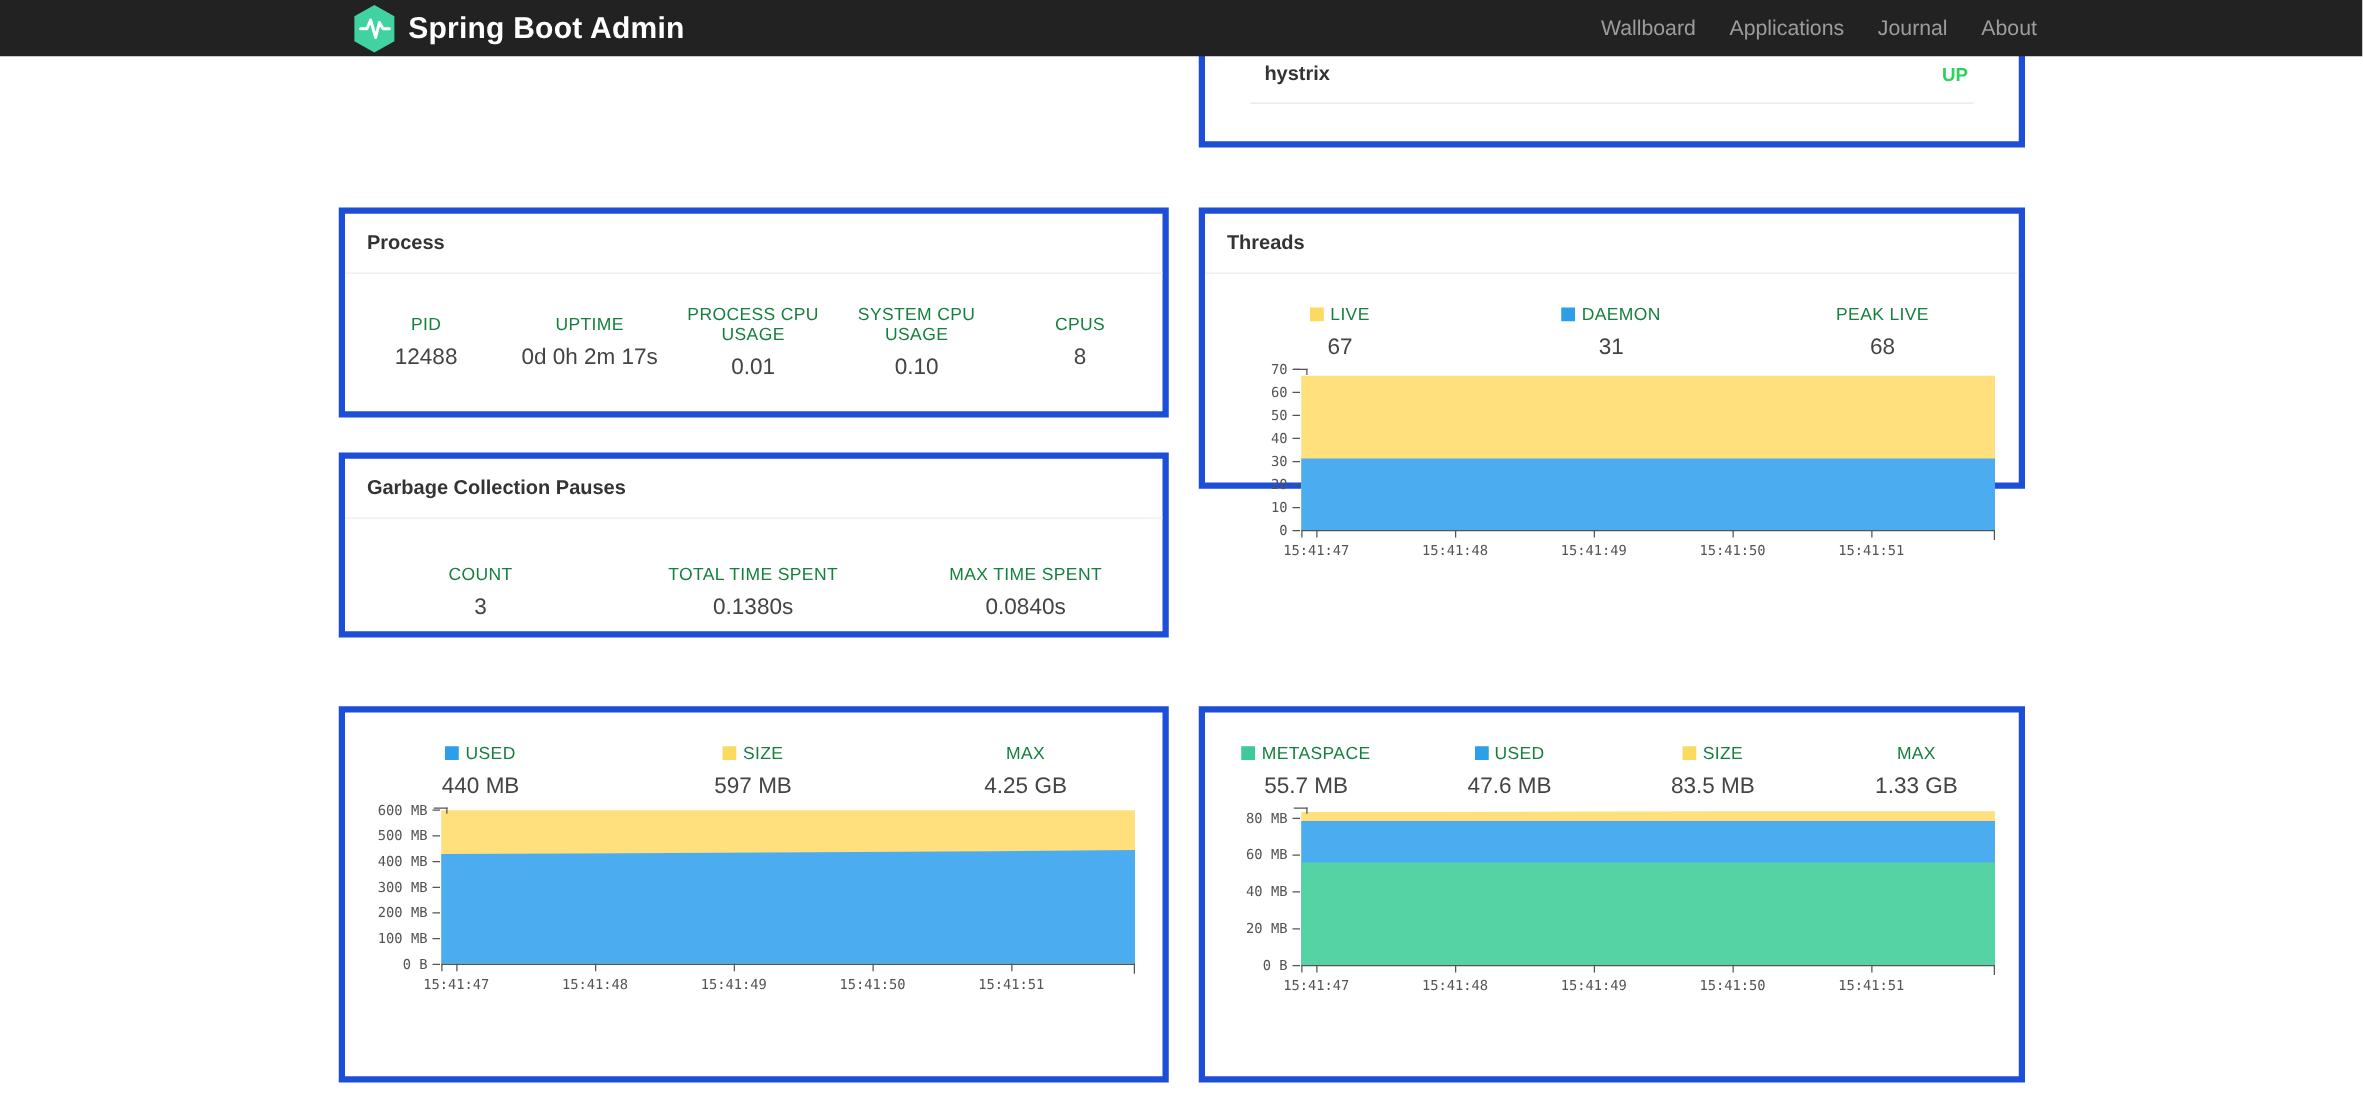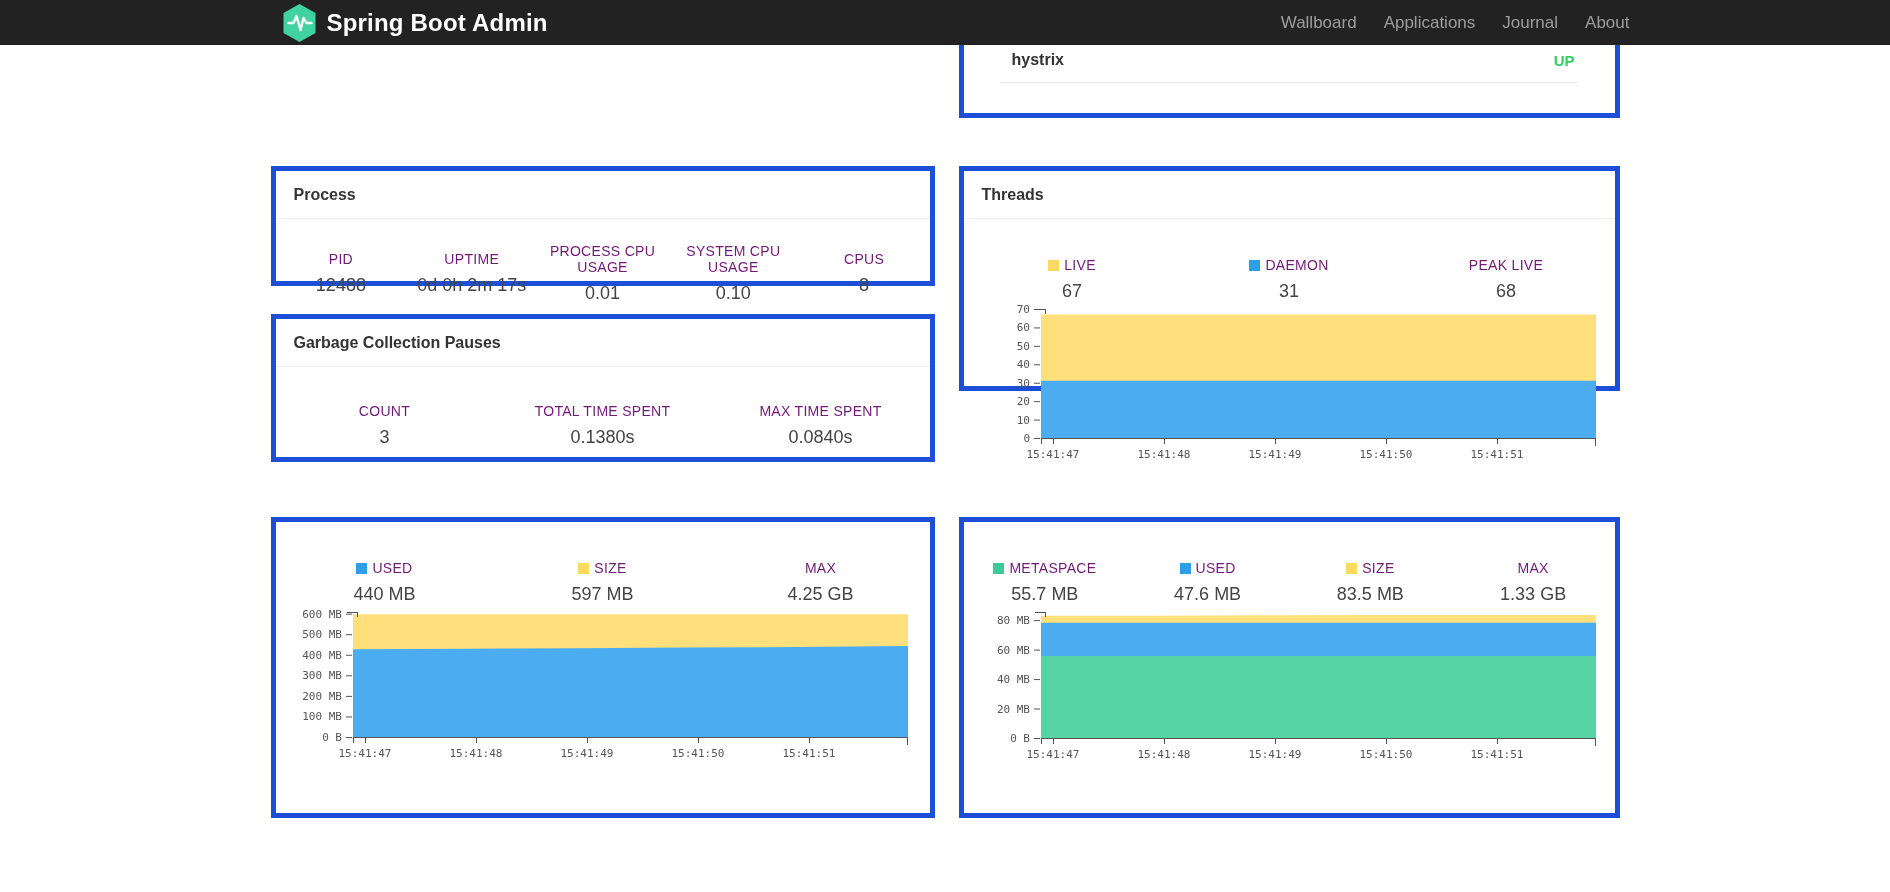--- a/index.html
+++ b/index.html
@@ -33,32 +33,32 @@
   .status-card { margin-top: -28px; }
   .status-row { display: flex; justify-content: space-between; align-items: flex-end;
                 padding: 29px 40px 13px 48px; }
   .status-sep { border-bottom: 1px solid #e8e8e8; margin: 0 36px; }
   .status-spacer { height: 30px; }
   .app-name { font-size: 16px; font-weight: bold; color: #333; }
   .status-badge { font-size: 15px; font-weight: bold; }
 
   
   .metrics { width: 100%; table-layout: fixed; border-collapse: collapse; text-align: center; }
-  .m-label { font-size: 14px; color: #701a75; letter-spacing: 0.3px; line-height: 16px;
+  .m-label { font-size: 14px; color: #15803d; letter-spacing: 0.3px; line-height: 16px;
              display: flex; align-items: center; justify-content: center; gap: 5px; }
   .m-value { font-size: 18px; color: #444; line-height: 22px; margin-top: 7px; }
   .swatch { width: 11px; height: 11px; display: inline-block; flex: none; }
 
-  .card-process  { height: 120px; }
+  .card-process  { height: 168px; }
   .card-process  .card-body { padding-top: 24px; }
   .card-gc       { height: 148px; margin-top: 28px; }
   .card-gc       .card-body { padding-top: 36px; }
   .card-threads  { height: 225px; }
   .card-memory   { height: 301px; }
-  .legend { margin-top: 38px; }
+  .legend { margin-top: 24px; }
   .chart { display: block; margin-top: 1px; }
 </style>
 </head>
 <body>
 
 <div class="navbar">
   <div class="nav-inner">
     <a class="brand">
       <svg width="37" height="40" viewBox="0 0 36 40">
         <polygon points="18,1 34,10 34,30 18,39 2,30 2,10" fill="#40d2a0"></polygon>

